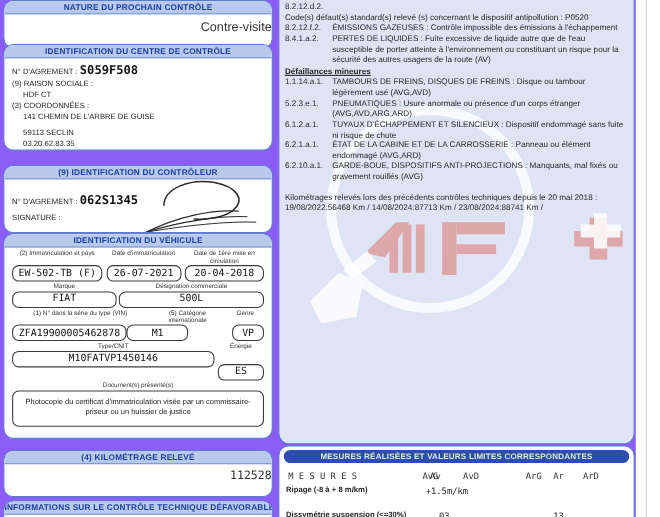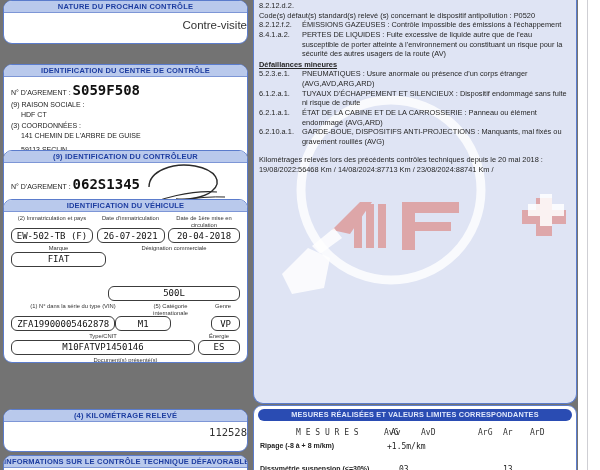--- a/index.html
+++ b/index.html
@@ -1,26 +1,26 @@
 <!DOCTYPE html>
 <html><head>
 <meta charset="utf-8">
 <style>
   html,body{margin:0;padding:0;background:#e9e9e9;}
-  .page{position:relative;width:600px;height:470px;background:#737373;overflow:hidden;
+  .page{position:relative;width:600px;height:470px;background:#8b5cf6;overflow:hidden;
         font-family:"Liberation Sans",sans-serif;color:#222;}
   
   .box{position:absolute;left:3px;width:245px;border:1.5px solid #5b7ccc;border-radius:9px;
        background:#fff;overflow:hidden;box-sizing:border-box;}
   .box-header{background:#b9c9ec;color:#1d3da0;font-weight:bold;font-size:7.5px;line-height:11px;
        text-align:center;border-bottom:1px solid #7d96d6;letter-spacing:.2px;white-space:nowrap;}
   .box-body{padding:3px 7px;font-size:7px;line-height:1.45;}
   .big-center{text-align:right;font-size:11.5px;color:#333;padding-top:6px;}
   .lbl{color:#222;}
-  .val-strong{font-family:"DejaVu Sans Mono",monospace;font-size:14px;font-weight:bold;color:#111;}
+  .val-strong{font-family:"DejaVu Sans Mono",monospace;font-size:11px;font-weight:bold;color:#111;}
   .indent{margin-left:10px;}
   
   .vrow{display:flex;justify-content:space-between;margin:0 0 1px 0;}
   .vlabels{display:flex;justify-content:space-between;font-size:5.8px;color:#333;text-align:center;
            margin-top:2px;line-height:1.15;}
   .field{border:1.2px solid #3c3c3c;border-radius:6px;background:#fff;height:15px;display:flex;
          align-items:center;justify-content:center;font-family:"DejaVu Sans Mono",monospace;
          font-size:9px;color:#111;box-sizing:border-box;}
   .doc-box{border:1.2px solid #3c3c3c;border-radius:6px;background:#fff;height:33px;display:flex;
          align-items:center;justify-content:center;text-align:center;font-size:6.8px;line-height:1.3;
@@ -53,21 +53,21 @@
 </head>
 <body>
 
 <div class="page">
 
   <div class="box" style="top:0;height:44px;">
     <div class="box-header">NATURE DU PROCHAIN CONTRÔLE</div>
     <div class="big-center">Contre-visite</div>
   </div>
 
-  <div class="box" style="top:64px;height:97px;">
+  <div class="box" style="top:40px;height:97px;">
     <div class="box-header">IDENTIFICATION DU CENTRE DE CONTRÔLE</div>
     <div class="box-body">
       <div>
         <span class="lbl">N° D'AGREMENT :</span>
         <span class="val-strong">S059F508</span>
       </div>
       <div class="lbl">(9) RAISON SOCIALE :</div>
       <div class="indent">HDF CT</div>
       <div class="lbl">(3) COORDONNÉES :</div>
       <div class="indent">141 CHEMIN DE L'ARBRE DE GUISE</div>
@@ -86,58 +86,58 @@
       <div style="margin-top:4px;" class="lbl">SIGNATURE :</div>
       <svg class="sig" width="125" height="58" viewBox="0 0 125 58" style="position:absolute;left:115px;top:-6px;">
         <path d="M30,30 C30,14 54,5 76,9 C97,13 104,25 93,34 C85,41 68,43 57,42" fill="none" stroke="#2a2a2a" stroke-width="1.4"></path>
         <path d="M14,54 C42,40 74,33 98,35" fill="none" stroke="#2a2a2a" stroke-width="1.1"></path>
         <path d="M14,54 C46,44 82,39 106,40" fill="none" stroke="#2a2a2a" stroke-width="1.0"></path>
         <path d="M14,54 C50,48 88,44 114,45" fill="none" stroke="#2a2a2a" stroke-width="0.9"></path>
       </svg>
     </div>
   </div>
 
-  <div class="box" style="top:199px;height:164px;">
+  <div class="box" style="top:212px;height:187px;">
     <div class="box-header">IDENTIFICATION DU VÉHICULE</div>
     <div style="padding:1px 7px;">
       <div class="vlabels">
         <div style="width:82px;">(2) Immatriculation et pays</div>
         <div style="width:68px;">Date d'immatriculation</div>
         <div style="width:72px;">Date de 1ère mise en circulation</div>
       </div>
       <div class="vrow">
         <div class="field" style="width:82px;">EW-502-TB (F)</div>
         <div class="field" style="width:68px;">26-07-2021</div>
         <div class="field" style="width:72px;text-align:center;">20-04-2018</div>
       </div>
       <div class="vlabels">
         <div style="width:95px;">Marque</div>
         <div style="width:132px;">Désignation commerciale</div>
       </div>
       <div class="vrow">
         <div class="field" style="width:95px;">FIAT</div>
-        <div class="field" style="width:132px;margin-top:34px;">500L</div>
+        <div class="field" style="width:132px;">500L</div>
       </div>
       <div class="vlabels">
         <div style="width:124px;">(1) N° dans la série du type (VIN)</div>
         <div style="width:66px;">(5) Catégorie internationale</div>
         <div style="width:34px;">Genre</div>
       </div>
       <div class="vrow">
         <div class="field" style="width:124px;">ZFA19900005462878</div>
         <div class="field" style="width:66px;text-align:center;">M1</div>
         <div class="field" style="width:34px;margin-left:40px;">VP</div>
       </div>
       <div class="vlabels">
         <div style="width:184px;">Type/CNIT</div>
         <div style="width:42px;">Énergie</div>
       </div>
       <div class="vrow">
         <div class="field" style="width:184px;text-align:center;">M10FATVP1450146</div>
-        <div class="field" style="width:42px;">ES</div>
+        <div class="field" style="width:42px;margin-top:12px;">ES</div>
       </div>
       <div class="vlabels" style="justify-content:center;">
         <div>Document(s) présenté(s)</div>
       </div>
       <div class="doc-box">Photocopie du certificat d'immatriculation visée par un commissaire-priseur ou un huissier de justice</div>
     </div>
   </div>
 
   <div class="box" style="top:409px;height:43px;">
     <div class="box-header">(4) KILOMÉTRAGE RELEVÉ</div>
@@ -179,20 +179,24 @@
         <div class="dtext">ÉMISSIONS GAZEUSES : Contrôle impossible des émissions à l'échappement</div>
       </div>
       <div class="drow">
         <div class="dcode">8.4.1.a.2.</div>
         <div class="dtext">PERTES DE LIQUIDES : Fuite excessive de liquide autre que de l'eau susceptible de porter atteinte à l'environnement ou constituant un risque pour la sécurité des autres usagers de la route (AV)</div>
       </div>
 
       <div class="minor-head">Défaillances mineures</div>
 
       <div class="drow">
+        <div class="dcode">1.1.14.a.1.</div>
+        <div class="dtext">TAMBOURS DE FREINS, DISQUES DE FREINS : Disque ou tambour légèrement usé (AVG,AVD)</div>
+      </div>
+      <div class="drow">
         <div class="dcode">5.2.3.e.1.</div>
         <div class="dtext">PNEUMATIQUES : Usure anormale ou présence d'un corps étranger (AVG,AVD,ARG,ARD)</div>
       </div>
       <div class="drow">
         <div class="dcode">6.1.2.a.1.</div>
         <div class="dtext">TUYAUX D'ÉCHAPPEMENT ET SILENCIEUX : Dispositif endommagé sans fuite ni risque de chute</div>
       </div>
       <div class="drow">
         <div class="dcode">6.2.1.a.1.</div>
         <div class="dtext">ÉTAT DE LA CABINE ET DE LA CARROSSERIE : Panneau ou élément endommagé (AVG,ARD)</div>
@@ -203,21 +207,21 @@
       </div>
 
       <div class="kmhist">Kilométrages relevés lors des précédents contrôles techniques depuis le 20 mai 2018 :</div>
       <div>19/08/2022:56468 Km / 14/08/2024:87713 Km / 23/08/2024:88741 Km /</div>
     </div>
   </div>
 
   <div class="measures">
     <div class="measures-bar">MESURES RÉALISÉES ET VALEURS LIMITES CORRESPONDANTES</div>
 
-    <div class="mhead" style="left:8px;margin-left:34px;">M E S U R E S</div>
+    <div class="mhead" style="left:8px;">M E S U R E S</div>
     <div class="mhead" style="left:130px;">AvG</div>
     <div class="mhead" style="left:137px;">Av</div>
     <div class="mhead" style="left:167px;">AvD</div>
     <div class="mhead" style="left:224px;">ArG</div>
     <div class="mhead" style="left:249px;">Ar</div>
     <div class="mhead" style="left:276px;">ArD</div>
 
     <div class="mlabel" style="left:6px;top:36px;">Ripage (-8 à + 8 m/km)</div>
     <div class="mval" style="left:133px;top:36px;">+1.5m/km</div>
 

